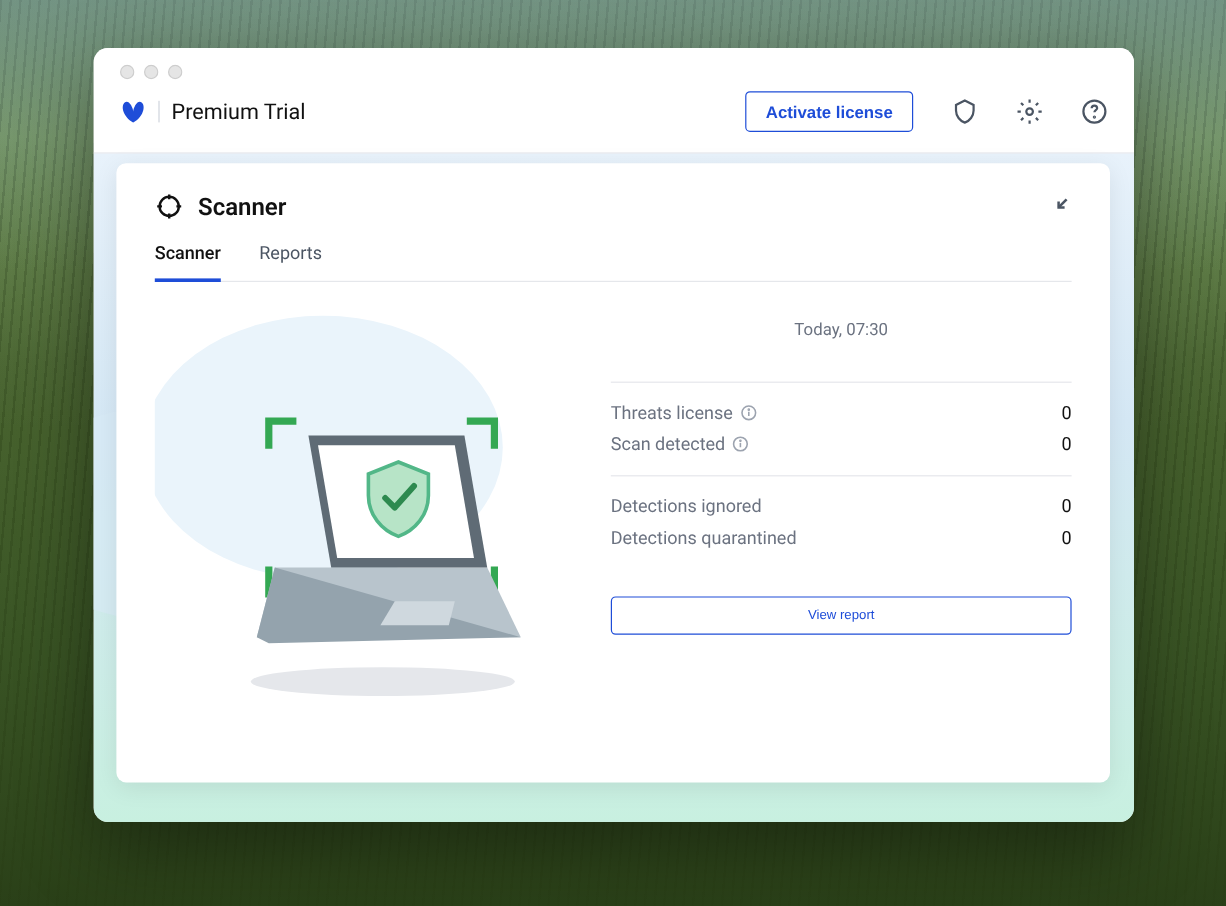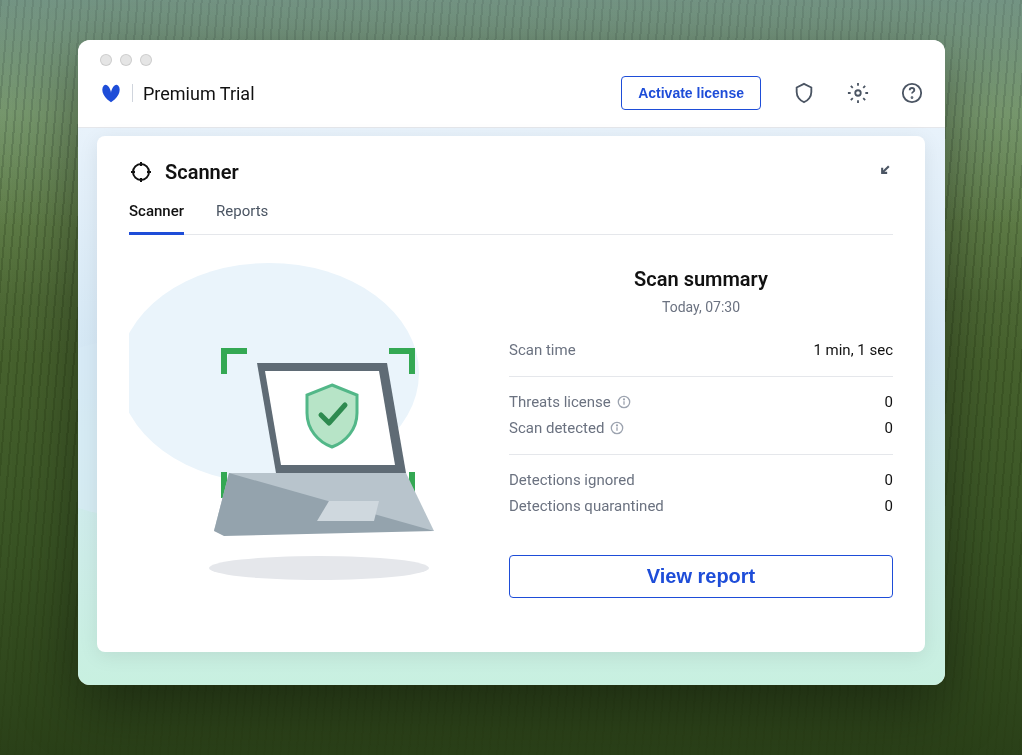--- a/index.html
+++ b/index.html
@@ -255,22 +255,22 @@
     }
     .buttons {
       display: flex;
       gap: 14px;
       margin-top: 36px;
     }
     .btn {
       flex: 1;
       padding: 9px 16px;
       border-radius: 4px;
-      font-size: 20px;
-      font-weight: 700;
+      font-size: 11px;
+      font-weight: 400;
       cursor: pointer;
       text-align: center;
     }
     .btn-outline {
       background: #fff;
       border: 1.5px solid #1e4dd8;
       color: #1e4dd8;
     }
     .btn-primary {
       background: #1e4dd8;
@@ -372,28 +372,23 @@
           <g transform="translate(178,122)">
             <path d="M25 0 L50 10 V28 C50 44 39 57 25 62 C11 57 0 44 0 28 V10 Z" fill="#b7e4c7" stroke="#52b788" stroke-width="3"></path>
             <path d="M14 30 L22 38 L38 20" stroke="#2d8a4f" stroke-width="5" fill="none" stroke-linecap="round" stroke-linejoin="round"></path>
           </g>
 
           <ellipse cx="190" cy="305" rx="110" ry="12" fill="#e5e7eb"></ellipse>
         </svg>
       </div>
 
       <div class="summary">
-        <div class="summary-title">Scan summary</div>
         <div class="summary-date">Today, 07:30</div>
 
         <div class="summary-rows">
-          <div class="summary-row">
-            <span class="label">Scan time</span>
-            <span class="value">1 min, 1 sec</span>
-          </div>
 
           <div class="section-gap"></div>
 
           <div class="summary-row">
             <span class="label">
               <span>Threats license</span>
               <svg class="info-icon" viewBox="0 0 16 16" fill="none" stroke="currentColor" stroke-width="1.5">
                 <circle cx="8" cy="8" r="6.5"></circle>
                 <line x1="8" y1="7" x2="8" y2="11"></line>
                 <circle cx="8" cy="5" r="0.5" fill="currentColor"></circle>

